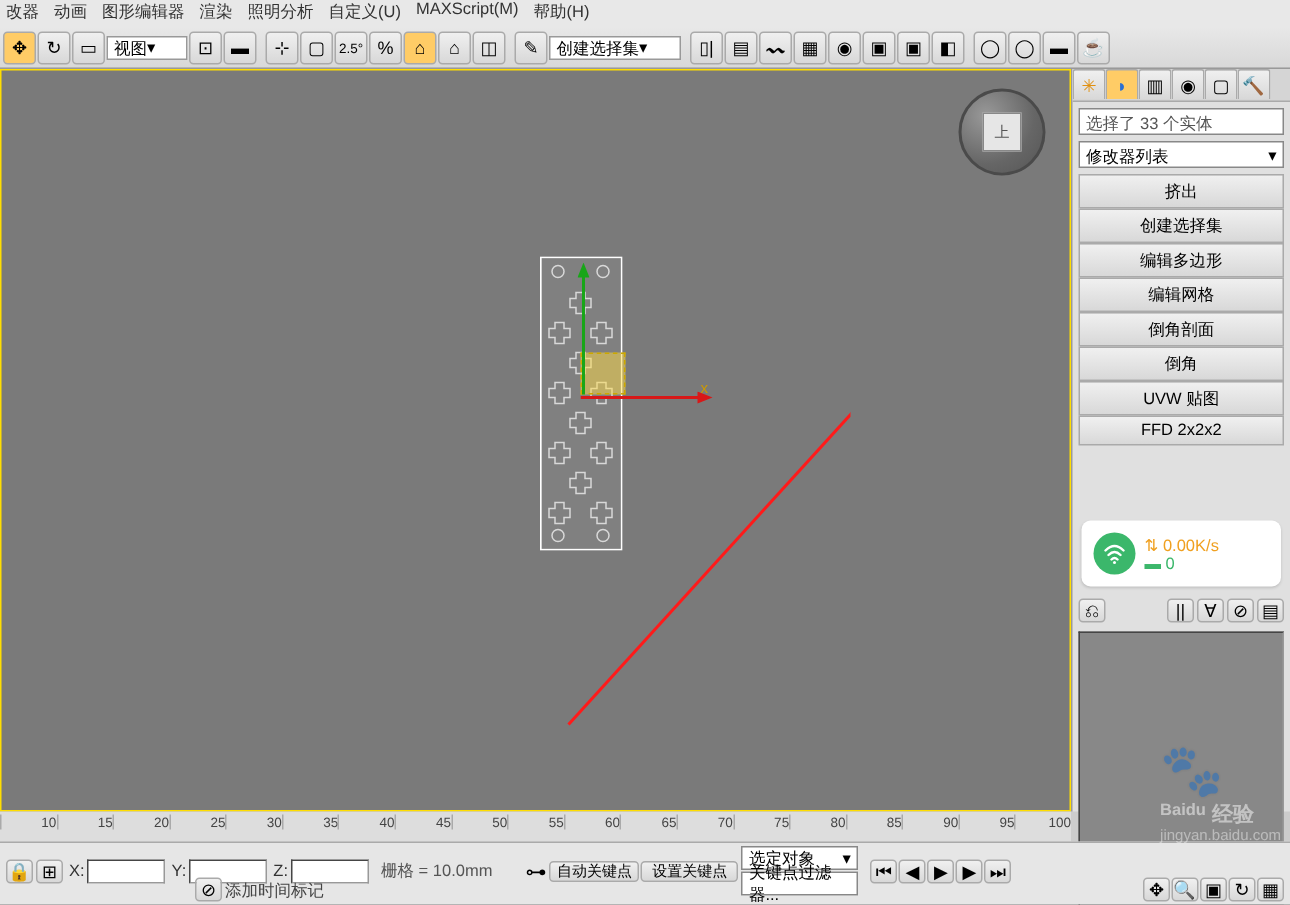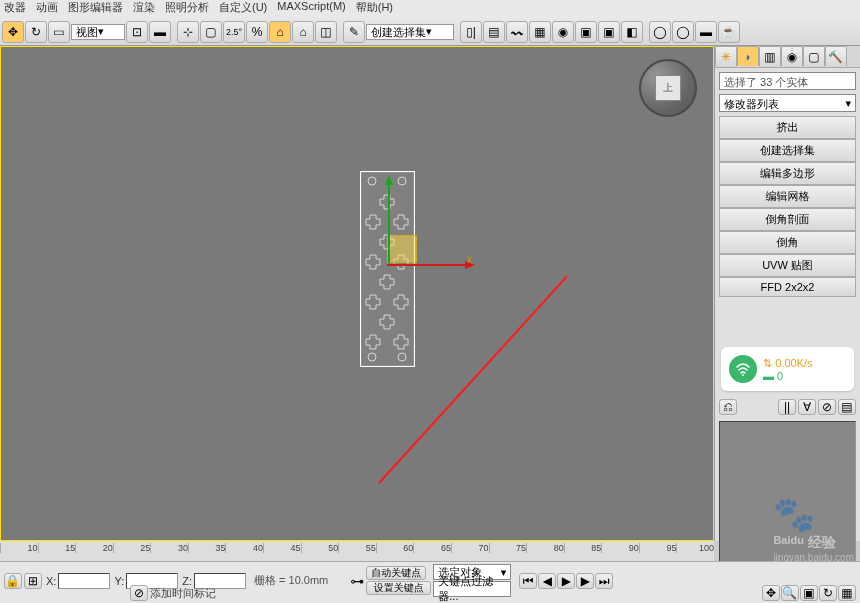--- a/index.html
+++ b/index.html
@@ -225,21 +225,21 @@
     <span class="coordlbl">X:</span>
       <input class="coordbox" style="">
     <span class="coordlbl">Y:</span>
       <input class="coordbox" style="">
     <span class="coordlbl">Z:</span>
       <input class="coordbox" style="">
     <span class="gridtxt">栅格 = 10.0mm</span>
 
     <div class="keyarea" style="margin-left:20px">
       <span style="font-size:14px">⊶</span>
-      <div style="display:flex;flex-direction:column;gap:1px">
+      <div style="display:flex;flex-direction:row;gap:1px">
         <span class="tbtn" style="width:60px;height:14px;font-size:10px">自动关键点</span>
         <span class="tbtn" style="width:65px;height:14px;font-size:10px">设置关键点</span>
       </div>
       <div style="display:flex;flex-direction:column;gap:1px">
         <div class="keydd">
             <span>选定对象</span>
             <span>▾</span>
           </div>
         <div class="keydd">
             <span>关键点过滤器...</span>

